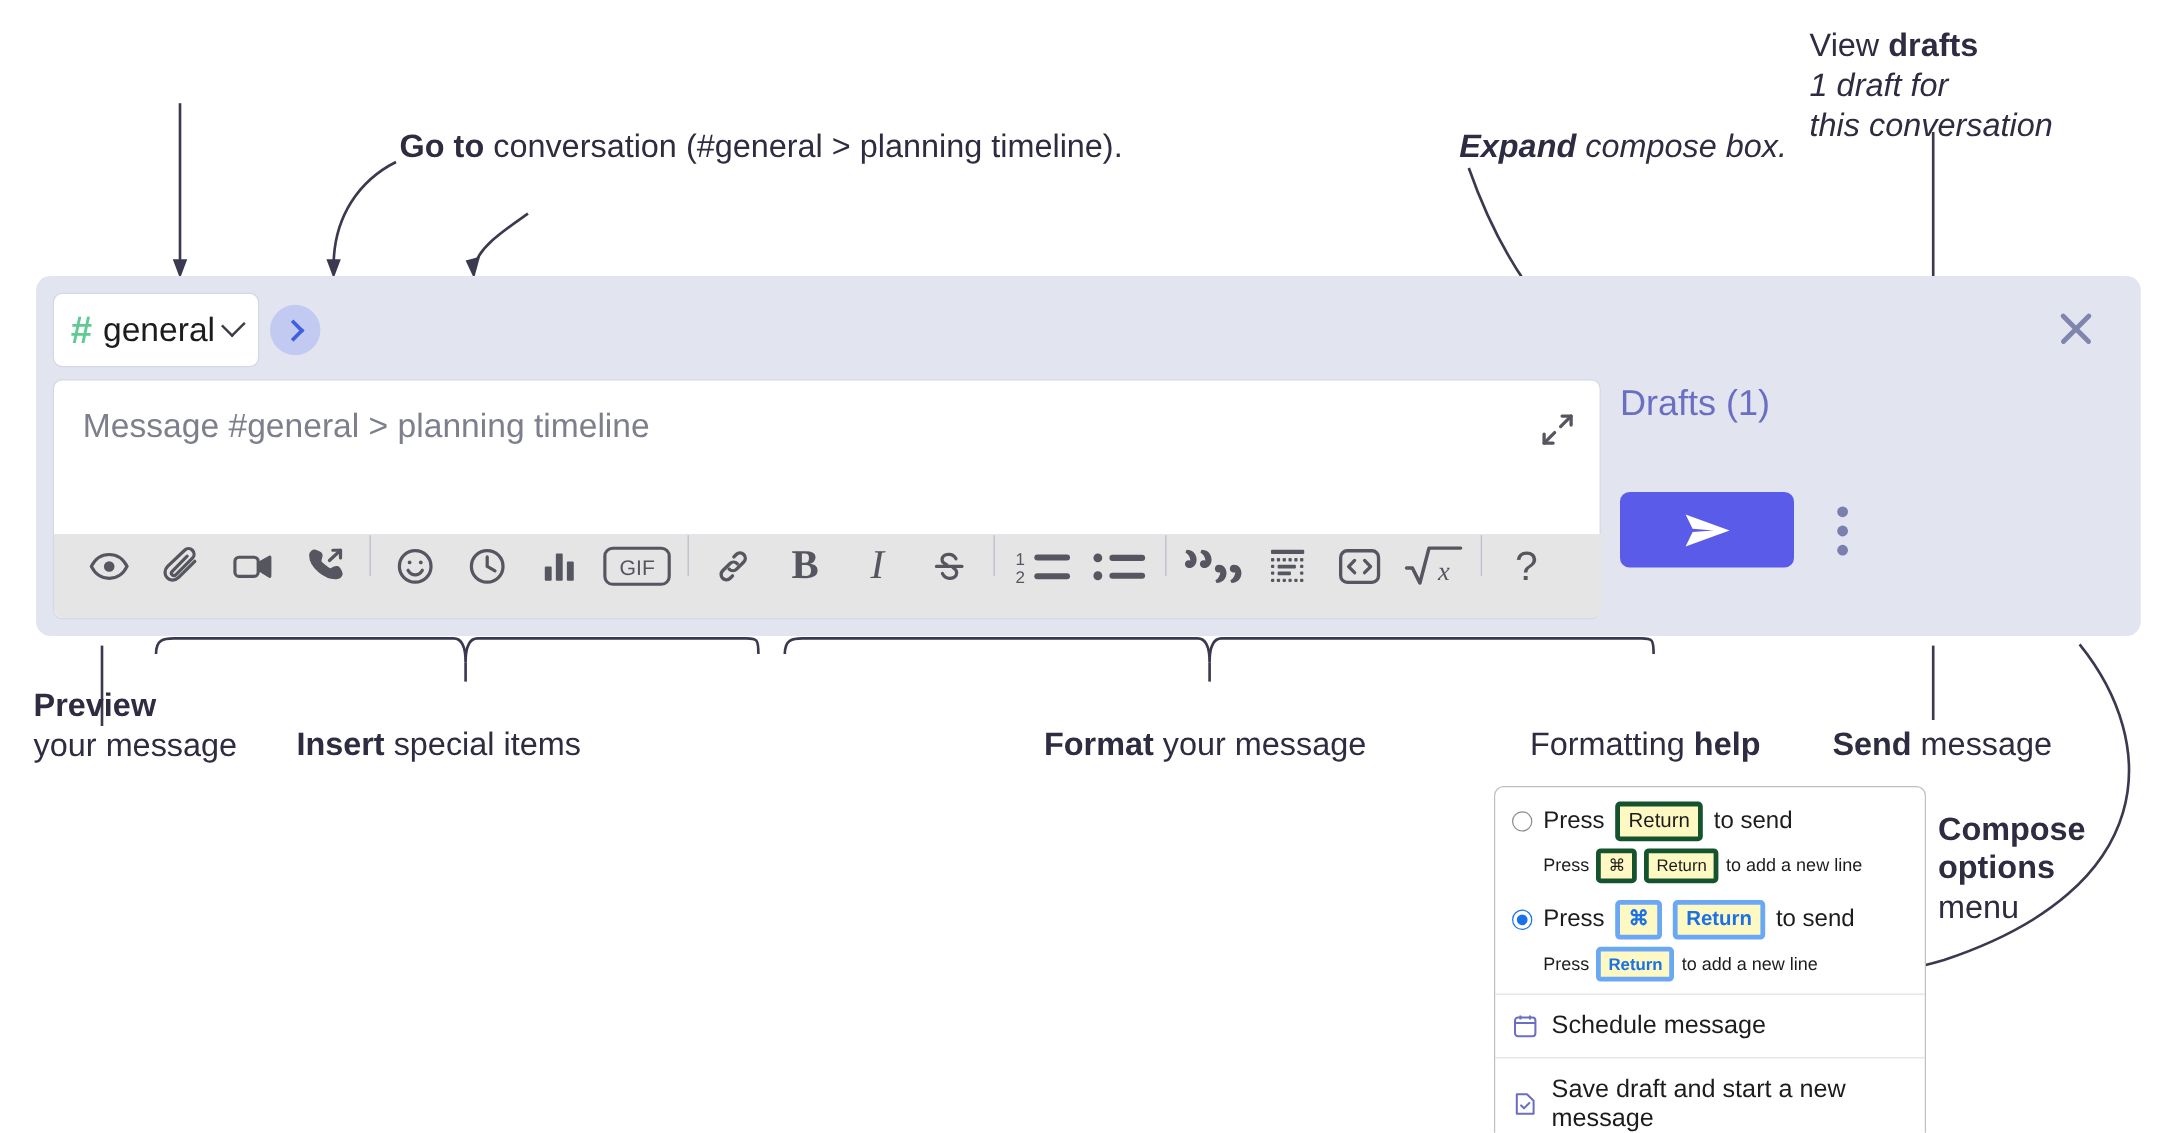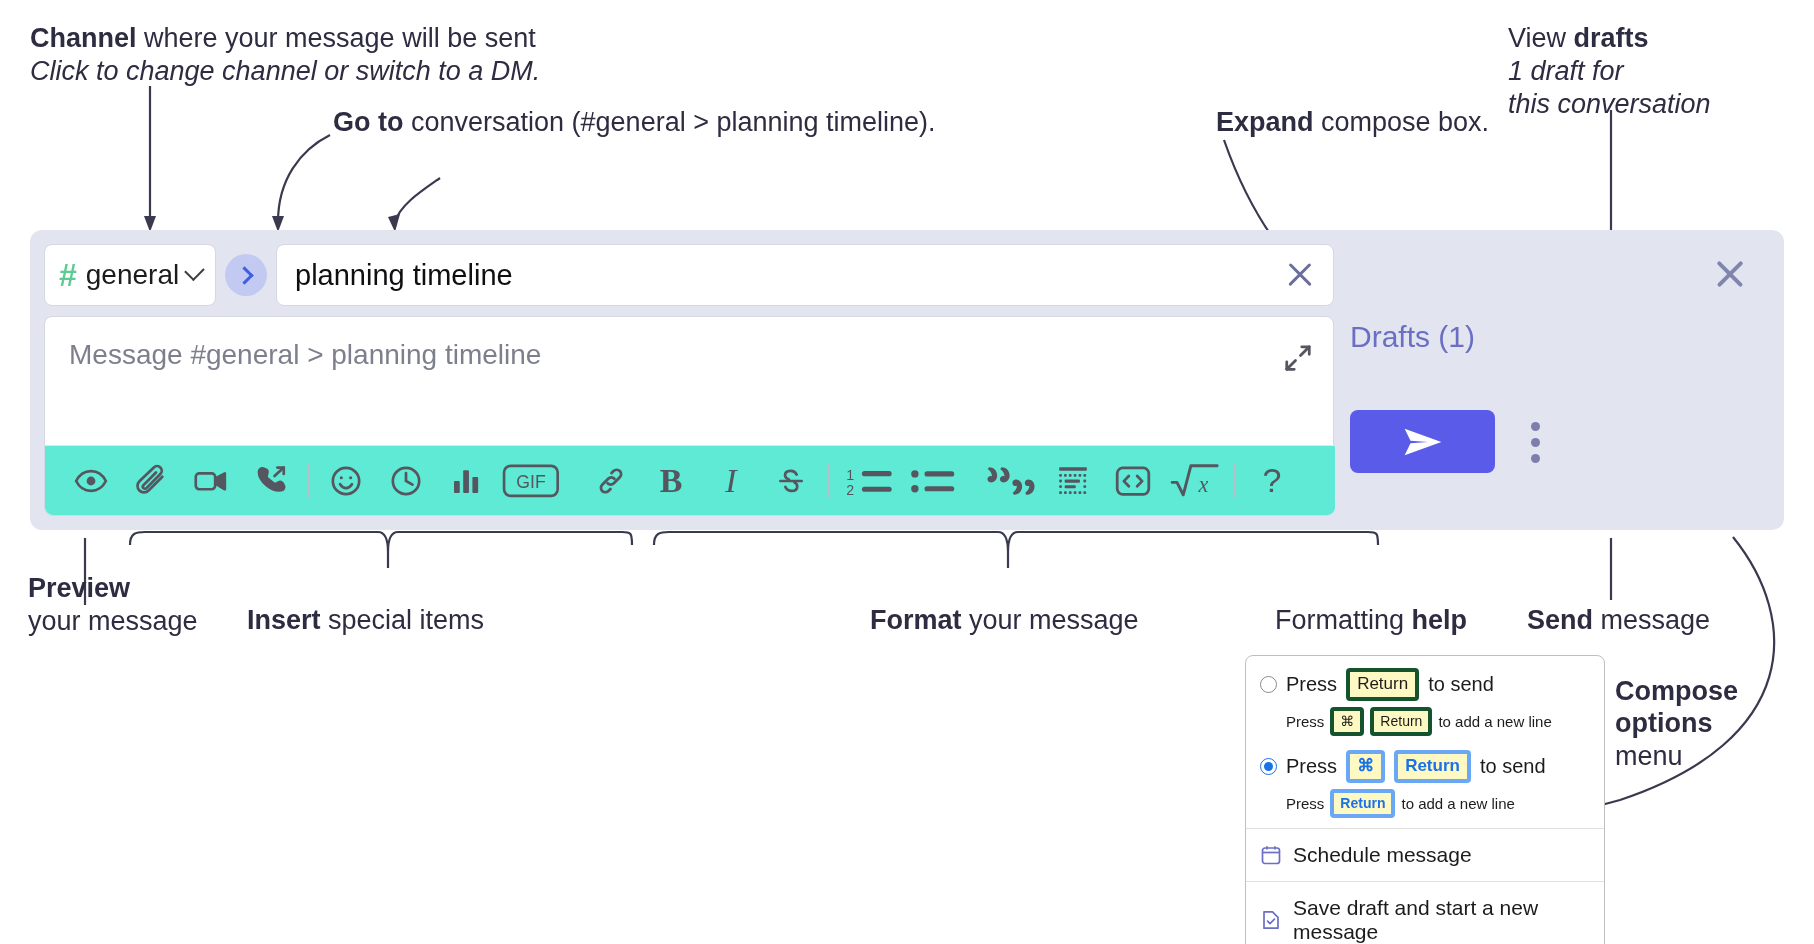--- a/index.html
+++ b/index.html
@@ -63,22 +63,22 @@
   .msg-box {
     position:absolute; left:0; top:72px; width:1290px; height:200px;
     background:#fff; border:1px solid #d4d7e6; border-radius:8px;
   }
   .msg-placeholder { position:absolute; left:24px; top:22px; font-size:28px; color:#7d7f8c;text-align:right; }
   .expand-icon { position:absolute; right:20px; top:26px; width:30px; height:30px; cursor:pointer; }
 
   
   .toolbar {
     position:absolute; left:0; bottom:0; width:1290px; height:70px;
-    background:#5eead4; border-top:1px solid #e2e4ee; border-radius:0 0 8px 8px;
-    display:flex; align-items:center; padding-left:20px; gap:0px;
+    background:#e5e5e5; border-top:1px solid #e2e4ee; border-radius:0 0 8px 8px;
+    display:flex; padding-left:20px; gap:0px;
   }
   .tb { width:52px; height:52px; display:flex; align-items:center; justify-content:center; cursor:pointer; flex:0 0 auto; }
   .tb svg { display:block; }
   .sep { width:1px; height:34px; background:#b9bcc9; margin:0 11px; flex:0 0 auto; }
   .gap-s { width:8px; flex:0 0 auto; }
 
   
   .rail { position:absolute; right:0; top:0; width:450px; height:300px; }
   .rail-close { position:absolute; right:36px; top:26px; width:36px; height:36px; cursor:pointer; }
   .rail-close:before, .rail-close:after {
@@ -152,31 +152,27 @@
     <g fill="none" stroke="#3a3950" stroke-width="2.2">
 
       <path d="M130,545 C130,533 136,532 145,532 L378,532 C386,532 388,542 388,552 C388,542 390,532 398,532 L622,532 C631,532 632,533 632,545"></path>
 
       <path d="M654,545 C654,533 660,532 669,532 L998,532 C1006,532 1008,542 1008,552 C1008,542 1010,532 1018,532 L1368,532 C1377,532 1378,533 1378,545"></path>
       <path d="M388,552 L388,568"></path>
       <path d="M1008,552 L1008,568"></path>
     </g>
   </svg>
 
-  <div class="anno" style="left:30px; top:22px;">
-    <span><b>Channel</b><span> where your message will be sent</span></span>
-    <span class="ital">Click to change channel or switch to a DM.</span>
-  </div>
 
   <div class="anno" style="left:333px; top:106px;">
     <b>Go to</b><span> conversation (#general &gt; planning timeline).</span>
   </div>
 
 
-  <div class="anno" style="left:1216px; top:106px;">
+  <div class="anno" style="left:1216px; top:106px;font-style:italic;">
     <b>Expand</b><span> compose box.</span>
   </div>
 
   <div class="anno" style="left:1508px; top:22px;">
     <span><span>View </span><b>drafts</b></span>
     <span class="ital">1 draft for</span>
     <span class="ital">this conversation</span>
   </div>
 
   <div class="anno" style="left:28px; top:572px;">
@@ -215,24 +211,20 @@
         <div class="channel-btn">
           <span class="hash">#</span>
           <span class="channel-name">general</span>
           <span class="chev"></span>
         </div>
 
         <div class="goto-btn">
           <span class="ch"></span>
         </div>
 
-        <div class="topic-field">
-          <span class="topic-text">planning timeline</span>
-          <span class="topic-clear"></span>
-        </div>
       </div>
 
       <div class="msg-box">
         <div class="msg-placeholder">Message #general &gt; planning timeline</div>
 
         <span class="expand-icon">
           <svg width="30" height="30" viewBox="0 0 24 24" fill="none" stroke="#55565f" stroke-width="2.2" stroke-linecap="round" stroke-linejoin="round">
             <path d="M14 10 L21 3"></path>
               <path d="M15 3 L21 3 L21 9"></path>
             <path d="M10 14 L3 21"></path>

